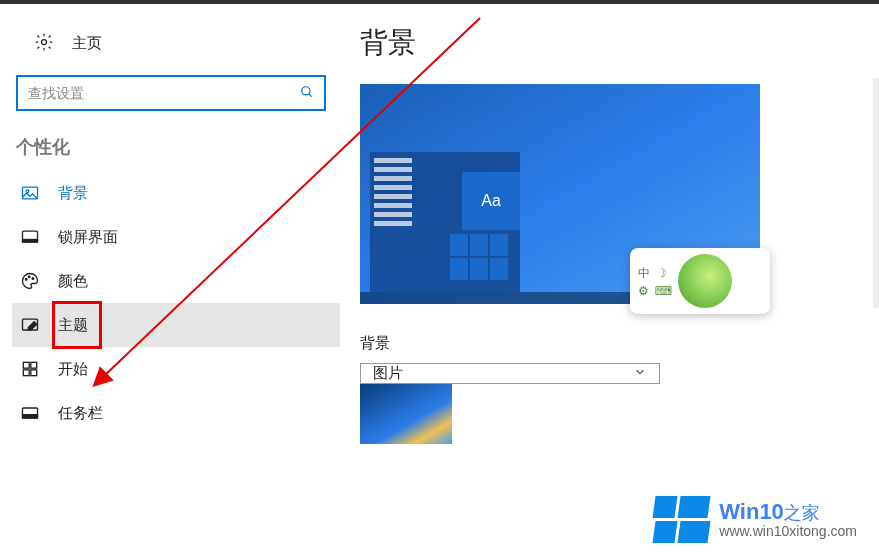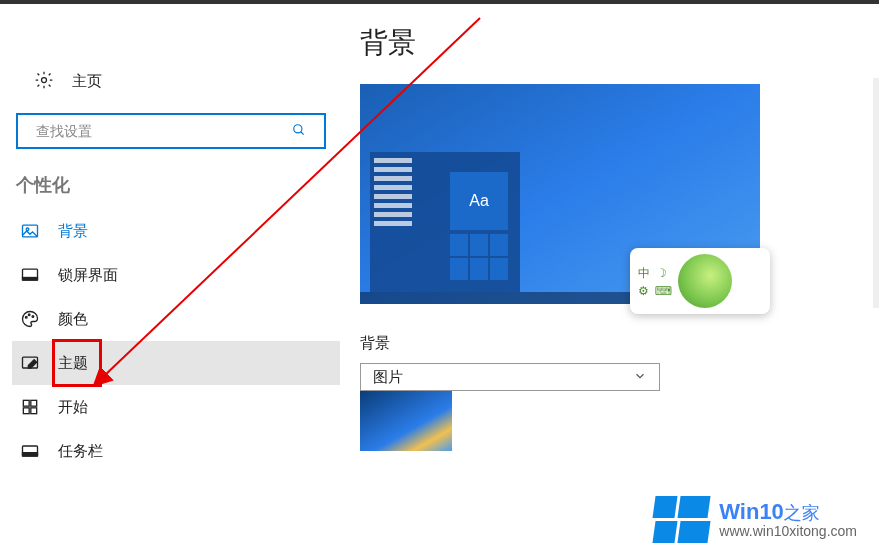--- a/index.html
+++ b/index.html
@@ -9,29 +9,29 @@
   height: 553px;
   background: #fff;
   position: relative;
   overflow: hidden;
   border-top: 4px solid #333;
 }
 .container { display: flex; height: 100%; }
 .sidebar { width: 340px; padding: 20px 0 0 12px; }
 .home-row { display: flex; align-items: center; padding: 8px 4px; cursor: pointer; }
 .home-row svg { flex-shrink: 0; }
-.home-row span { margin-left: 18px; font-size: 15px; color: #222; margin-top: 38px; }
+.home-row span { margin-left: 18px; font-size: 15px; color: #222; }
 .search-box {
   margin: 12px 4px 20px 4px;
   width: 310px;
   border: 2px solid #0078d7;
   height: 36px;
   display: flex;
   align-items: center;
-  padding: 0 18px;
+  padding: 0 10px;
 }
 .search-box input {
   border: none; outline: none; flex: 1;
   font-size: 14px; color: #333; font-family: inherit;
 }
 .search-box input::placeholder { color: #888; }
 .search-box .sicon { color: #0078d7; font-size: 14px; }
 .section-label { padding: 4px 4px 12px; font-size: 18px; color: #777; font-weight: bold; }
 .nav-item {
   display: flex; align-items: center;
@@ -52,21 +52,21 @@
   position: relative; overflow: visible;
 }
 .preview .taskbar { position:absolute; bottom:0; left:0; right:0; height:12px; background: rgba(10,40,80,0.6); }
 .preview .start-menu {
   position:absolute; left:10px; bottom:12px; width:150px; height:140px;
   background: rgba(20,75,150,0.9);
 }
 .preview .start-menu .col1 { position:absolute; left:4px; top:6px; width:48px; display:flex; flex-direction:column; gap:4px;}
 .preview .start-menu .col1 div { height:5px; background: rgba(255,255,255,0.7); width:38px; }
 .preview .tile-aa {
-  position:absolute; left:80px; top:20px; width:58px; height:58px;
+  position:absolute; left:92px; top:20px; width:58px; height:58px;
   background:#1b6ac9; display:flex; align-items:center; justify-content:center;
   color:#fff; font-size:16px;
 }
 .preview .tile-grid {
   position:absolute; left:80px; top:82px; width:58px; height:46px;
   display:grid; grid-template-columns: repeat(3,1fr); grid-template-rows: repeat(2,1fr); gap:2px;
 }
 .preview .tile-grid div { background:#1b6ac9; }
 .ime-widget {
   position:absolute; right:-10px; bottom:-10px;
@@ -76,21 +76,21 @@
 }
 .ime-widget .ctrls { display:flex; flex-direction:column; gap:2px; margin-right:6px; font-size:12px; color:#4a8a2a;}
 .ime-widget .ctrls .row { display:flex; gap:6px; align-items:center;}
 .ime-widget .flower {
   width:54px; height:54px; border-radius:50%;
   background: radial-gradient(circle at 60% 40%, #c8f080 0%, #7ec850 55%, #4a9a28 100%);
   position:relative;
 }
 .field-label { margin-top: 30px; font-size: 15px; color:#222; margin-bottom:10px;}
 .dropdown {
-  width: 300px; height: 28px; border:1px solid #999;
+  width: 300px; height: 21px; border:1px solid #999;
   display:flex; align-items:center; justify-content:space-between;
   padding:0 12px; font-size:15px; color:#222; cursor:pointer;
 }
 .dropdown .chev { color:#555; }
 .thumb { width:92px; height:60px; background: linear-gradient(150deg,#0a3d7a 0%,#2b7de9 60%,#f0c050 80%,#4a9cf0 100%); cursor:pointer;}
 .arrow {
   position:absolute; pointer-events:none; z-index:50;
 }
 .footer-logo { position:absolute; right:22px; bottom:10px; display:flex; align-items:center; gap:10px; z-index:60;}
 .footer-logo .winlogo { display:grid; grid-template-columns: 22px 30px; grid-template-rows: 22px 22px; gap:3px;}

